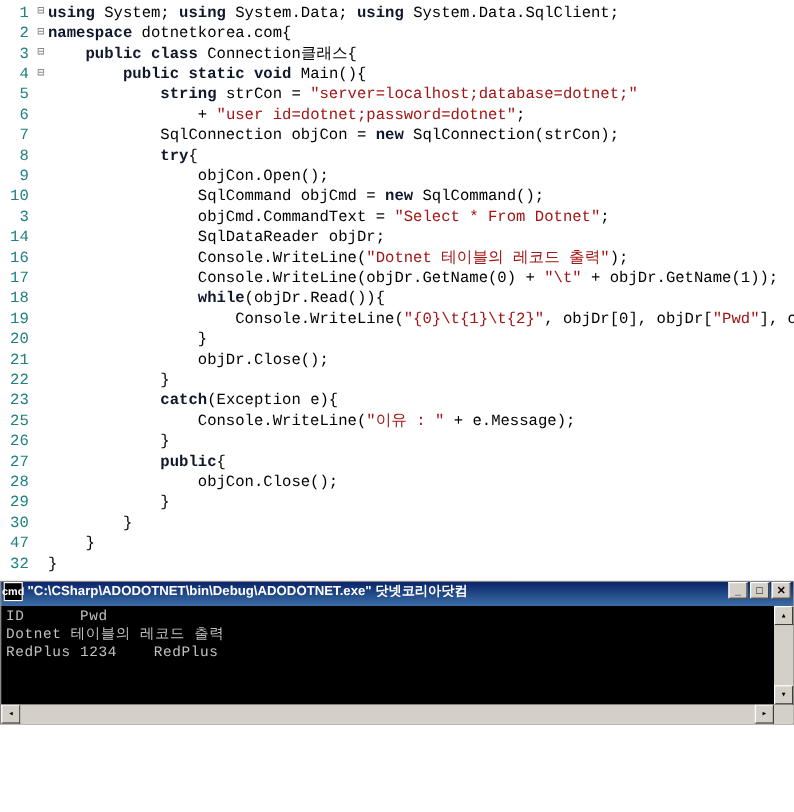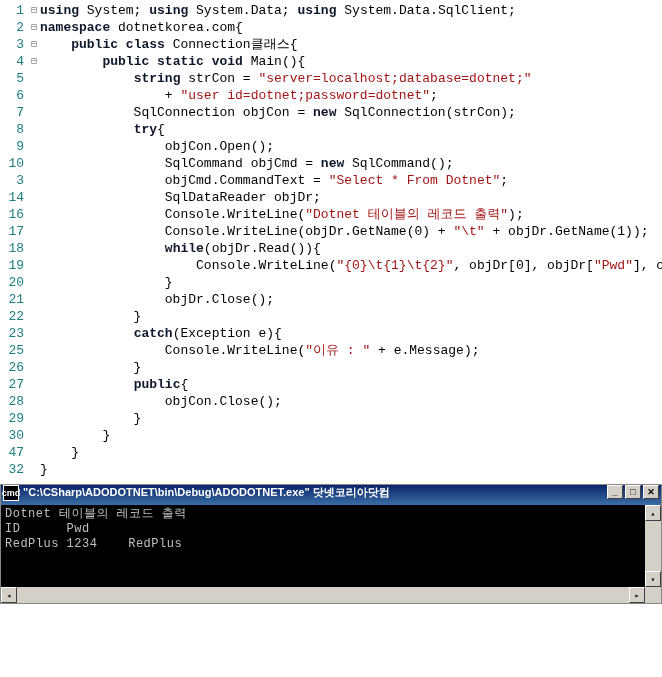--- a/index.html
+++ b/index.html
@@ -68,22 +68,22 @@
       </div>
     <div class="titlebar-text">"C:\CSharp\ADODOTNET\bin\Debug\ADODOTNET.exe" 닷넷코리아닷컴</div>
     <div class="win-buttons">
       <div class="win-btn">_</div>
       <div class="win-btn">□</div>
       <div class="win-btn">✕</div>
     </div>
   </div>
   <div style="position:relative;">
     <div class="console-body" id="console-root" style="padding-right:18px;">
+        <div class="console-line">ID      Pwd</div>
         <div class="console-line">Dotnet 테이블의 레코드 출력</div>
-        <div class="console-line">ID      Pwd</div>
         <div class="console-line">RedPlus 1234    RedPlus</div>
       </div>
     <div class="vscroll" style="position:absolute;right:0;top:0;bottom:0;">
       <div class="scroll-btn">▴</div>
       <div class="scroll-track"></div>
       <div class="scroll-btn">▾</div>
     </div>
   </div>
   <div class="hscroll">
     <div class="scroll-btn">◂</div>

